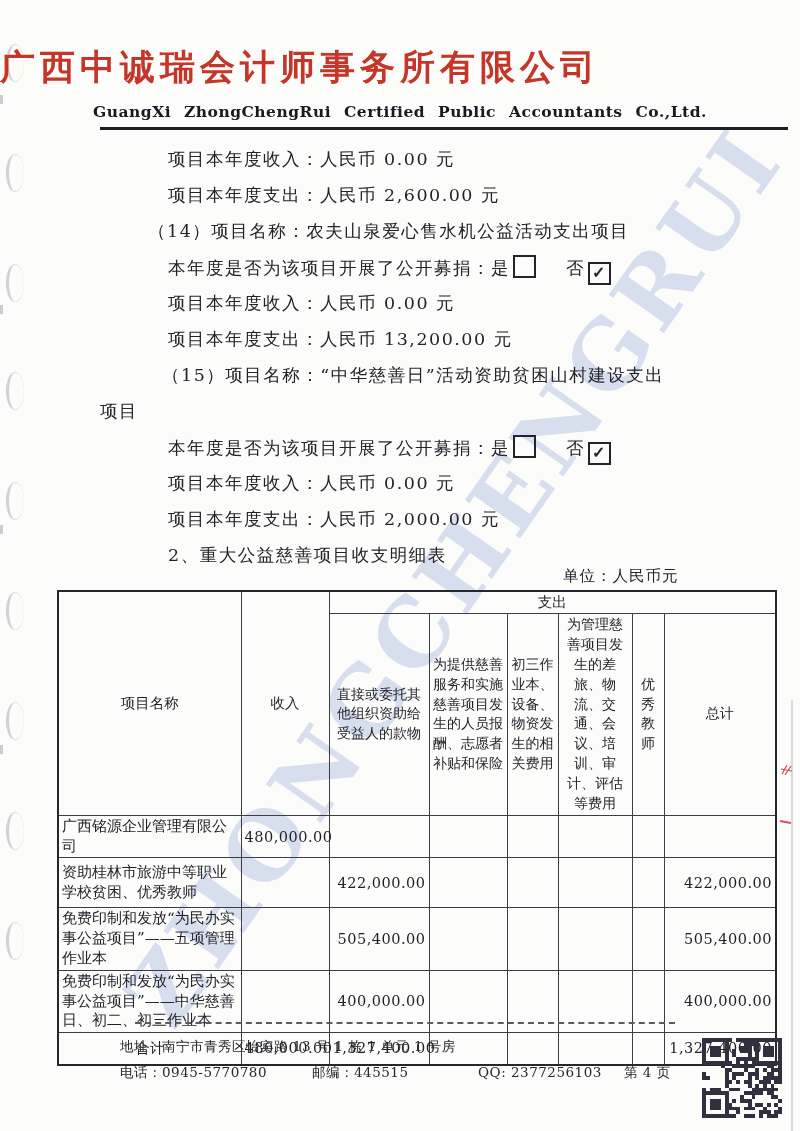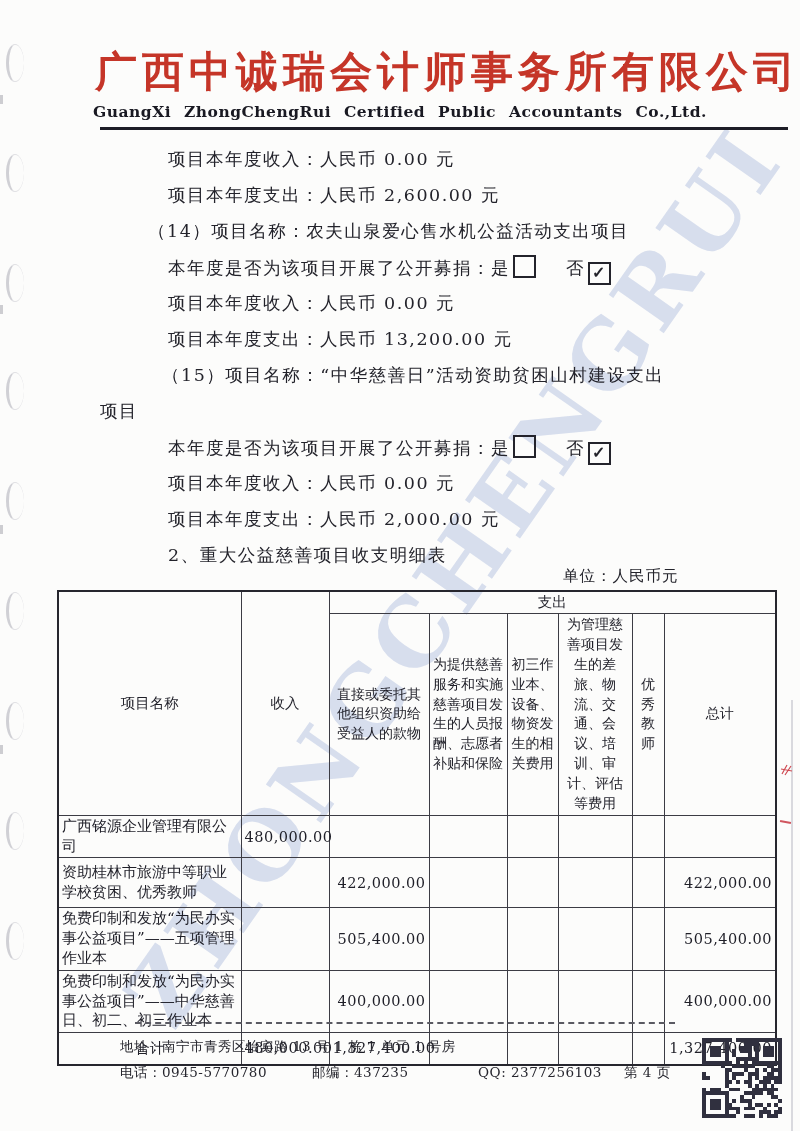--- a/index.html
+++ b/index.html
@@ -10,22 +10,22 @@
         transform:rotate(-55deg);font-size:92px;font-weight:bold;letter-spacing:6px;
         color:rgba(128,152,206,0.30);white-space:nowrap;z-index:0;
         font-family:"DejaVu Serif",serif;}
   .content{position:relative;z-index:1;}
   
   .ring{position:absolute;left:6px;width:15px;height:36px;border-left:3px solid #c9c9cf;
         border-top:1px solid #dcdce0;border-bottom:1px solid #dcdce0;border-radius:50%;opacity:.85;}
   .edge-nub{position:absolute;left:0;width:3px;height:9px;background:#b9b9bf;opacity:.7;}
   .right-edge{position:absolute;left:791px;top:700px;width:2px;height:431px;background:#d2d2d8;opacity:.85;}
   
-  .title-cn{position:absolute;top:44px;left:0;width:100%;text-align:right;
-        font-size:42px;font-weight:bold;letter-spacing:5px;color:#c53528;}
+  .title-cn{position:absolute;top:44px;left:0;width:100%;text-align:left;
+        font-size:35px;font-weight:bold;letter-spacing:5px;color:#c53528;}
   .title-en{position:absolute;top:102px;left:0;width:100%;text-align:center;
         font-size:15.5px;font-weight:bold;color:#191922;word-spacing:7px;letter-spacing:.5px;}
   .head-rule{position:absolute;top:127px;left:100px;width:688px;height:2.5px;background:#1d1d26;}
   
   .bline{position:absolute;font-size:17.5px;letter-spacing:1.5px;white-space:nowrap;}
   .cb{display:inline-block;width:19px;height:19px;border:2px solid #23232b;vertical-align:-4px;
       margin-left:3px;text-align:center;line-height:17px;font-size:16px;font-weight:bold;}
   .no-lab{margin-left:30px;}
   .unit-note{position:absolute;top:566px;left:563px;font-size:15.5px;letter-spacing:1px;}
   
@@ -173,21 +173,21 @@
     <div class="red-mark1">
       <svg width="16" height="15" viewBox="0 0 16 15">
           <path d="M3 11 L8 2 M6 12 L12 3 M2 6 L13 8" stroke="#cf4a52" stroke-width="1.2" fill="none"></path>
         </svg>
     </div>
     <div class="red-mark2"></div>
 
     <div class="foot-dash"></div>
     <div class="fline" style="top:1038px;left:120px">地址：南宁市青秀区怡宾路 13 号 1 栋 1 单元 1 号房</div>
     <div class="fline" style="top:1064px;left:120px">电话：0945-5770780</div>
-    <div class="fline" style="top:1064px;left:312px">邮编：437235</div>
+    <div class="fline" style="top:1064px;left:312px">邮编：445515</div>
     <div class="fline" style="top:1064px;left:478px">QQ: 2377256103</div>
     <div class="fline" style="top:1064px;left:624px">第 4 页</div>
     <div class="qr">
         <div style="grid-area: 1 / 1;"></div>
         <div style="grid-area: 1 / 2;"></div>
         <div style="grid-area: 1 / 3;"></div>
         <div style="grid-area: 1 / 4;"></div>
         <div style="grid-area: 1 / 5;"></div>
         <div style="grid-area: 1 / 6;"></div>
         <div style="grid-area: 1 / 7;"></div>

